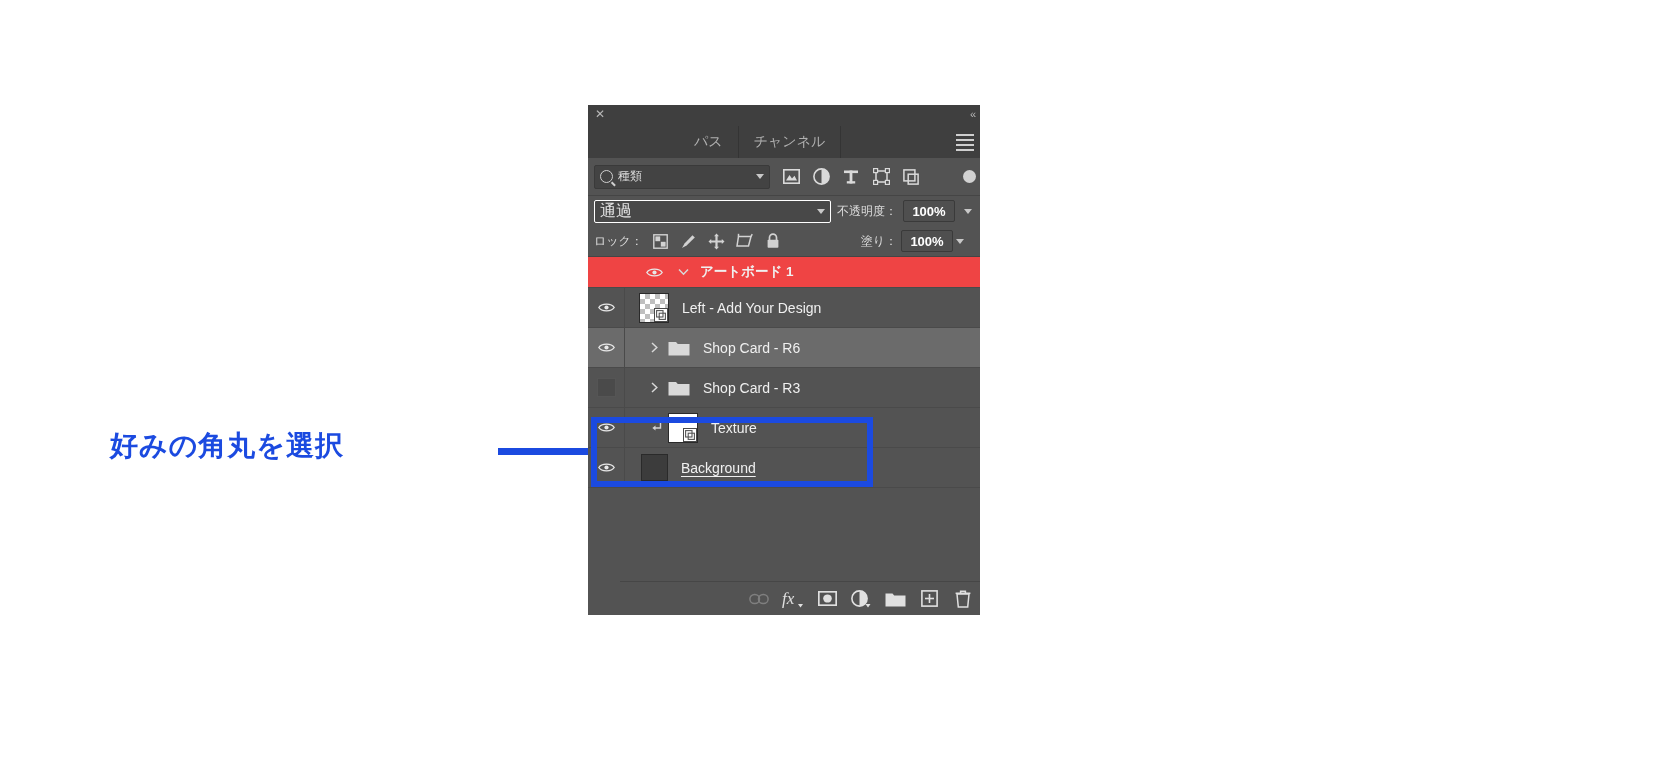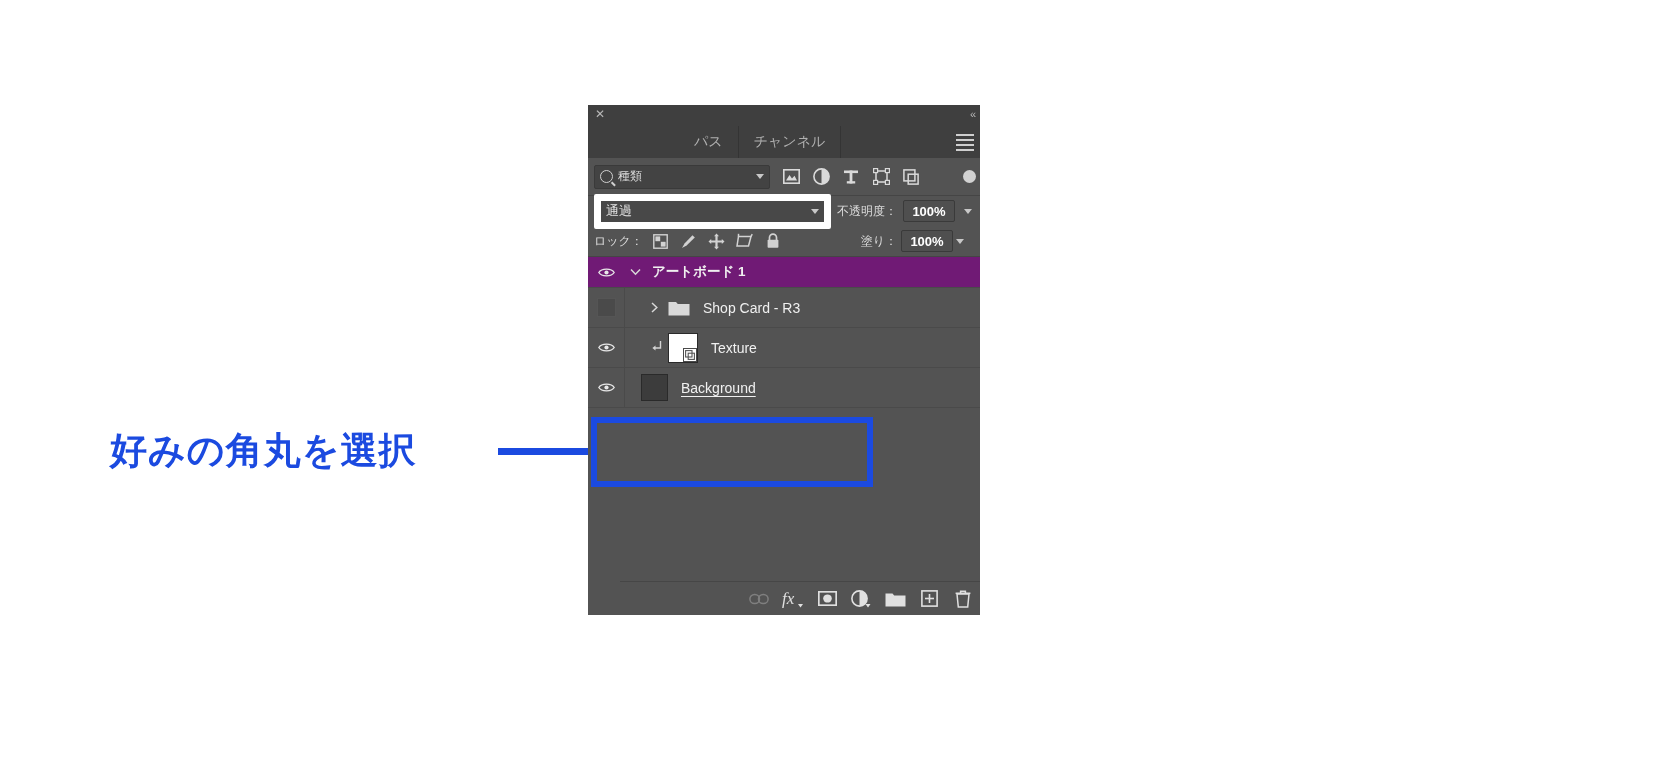--- a/index.html
+++ b/index.html
@@ -13,21 +13,21 @@
     position: relative;
     font-family: "Liberation Sans", "DejaVu Sans", sans-serif;
     overflow: hidden;
   }
 
   
   #annotation-text {
     position: absolute;
     left: 110px;
     top: 432px;
-    font-size: 37px;
+    font-size: 28px;
     font-weight: bold;
     color: #1b4ae0;
     letter-spacing: 1px;
     white-space: nowrap;
     line-height: 1;
   }
   #annotation-line {
     position: absolute;
     left: 498px;
     top: 448px;
@@ -212,26 +212,26 @@
     height: 30px;
     display: flex;
     align-items: center;
     padding: 0 5px 0 6px;
     gap: 6px;
   }
   .blend-select {
     flex: 1;
     height: 21px;
     background: #484848;
-    border: 7px solid #ffffff;
+    border: 1px solid #ffffff;
     border-radius: 2px;
     display: flex;
     align-items: center;
     padding: 0 5px;
-    font-size: 13px;
+    font-size: 16px;
     color: #e4e4e4;
   }
   .blend-select .btext { flex: 1; }
   .opacity-label, .fill-label {
     font-size: 12px;
     color: #dcdcdc;
     white-space: nowrap;
   }
   .num-field {
     width: 50px;
@@ -285,21 +285,22 @@
   .layer-list { background: #535353; }
   .layer-row {
     height: 39px;
     display: flex;
     align-items: center;
     border-bottom: 1px solid #4a4a4a;
     position: relative;
   }
   .layer-row.artboard {
     height: 30px;
-    background: #701a75;
+    background: #ef4444;
+    padding-left: 48px;
   }
   .layer-row.selected { background: #6b6b6b; }
   .eye-cell {
     width: 36px;
     height: 100%;
     display: flex;
     align-items: center;
     justify-content: center;
     flex: none;
     border-right: 1px solid #4a4a4a;
@@ -568,77 +569,119 @@
       </div>
       <div class="artboard-disclosure">
         <svg width="11" height="8" viewBox="0 0 11 8">
           <polyline points="1,1.5 5.5,6.2 10,1.5" fill="none" stroke="#d8d8d8" stroke-width="1.5"></polyline>
         </svg>
       </div>
       <div class="layer-name artboard-name">アートボード 1</div>
       <div class="row-tail"></div>
     </div>
 
-
-
-
-    <div class="layer-row">
-      <div class="eye-cell">
-        <div class="eye-box off"></div>
-      </div>
-      <div class="disclosure">
-        <svg width="7" height="11" viewBox="0 0 7 11">
-          <polyline points="1,1 5.8,5.5 1,10" fill="none" stroke="#d8d8d8" stroke-width="1.5"></polyline>
-        </svg>
-      </div>
-      <div class="folder-icon">
-        <svg width="22" height="17" viewBox="0 0 22 17">
-          <path d="M0.5 3 H8 L9.8 5 H21.5 V16.5 H0.5 Z" fill="#d9d9d9"></path>
-        </svg>
-      </div>
-      <div class="layer-name">Shop Card - R3</div>
-      <div class="row-tail"></div>
-    </div>
-
     <div class="layer-row">
       <div class="eye-cell">
         <div class="eye-box">
           <svg width="17" height="11" viewBox="0 0 17 11">
             <path d="M0.8 5.5 C3.5 1 13.5 1 16.2 5.5 C13.5 10 3.5 10 0.8 5.5 Z" fill="none" stroke="#e8e8e8" stroke-width="1.3"></path>
             <circle cx="8.5" cy="5.5" r="2.1" fill="#e8e8e8"></circle>
           </svg>
         </div>
       </div>
-      <div class="clip-arrow">
-        <svg width="11" height="13" viewBox="0 0 11 13">
-          <path d="M8.5 1 V8 H2.5" fill="none" stroke="#d5d5d5" stroke-width="1.4"></path>
-          <polygon points="3.5,5.4 0.4,8 3.5,10.6" fill="#d5d5d5"></polygon>
-        </svg>
-      </div>
-      <div class="thumb solid-white" style="margin-left:3px;">
+      <div class="thumb">
         <div class="so-badge">
           <svg width="10" height="10" viewBox="0 0 10 10">
             <rect x="0.6" y="0.6" width="6.4" height="6.4" fill="none" stroke="#555" stroke-width="1.1"></rect>
             <rect x="3.2" y="3.2" width="6.2" height="6.2" fill="none" stroke="#555" stroke-width="1.1"></rect>
           </svg>
         </div>
       </div>
-      <div class="layer-name">Texture</div>
+      <div class="layer-name">Left - Add Your Design</div>
+      <div class="row-tail"></div>
+    </div>
+
+
+    <div class="layer-row selected">
+      <div class="eye-cell">
+        <div class="eye-box">
+          <svg width="17" height="11" viewBox="0 0 17 11">
+            <path d="M0.8 5.5 C3.5 1 13.5 1 16.2 5.5 C13.5 10 3.5 10 0.8 5.5 Z" fill="none" stroke="#e8e8e8" stroke-width="1.3"></path>
+            <circle cx="8.5" cy="5.5" r="2.1" fill="#e8e8e8"></circle>
+          </svg>
+        </div>
+      </div>
+      <div class="disclosure">
+        <svg width="7" height="11" viewBox="0 0 7 11">
+          <polyline points="1,1 5.8,5.5 1,10" fill="none" stroke="#d8d8d8" stroke-width="1.5"></polyline>
+        </svg>
+      </div>
+      <div class="folder-icon">
+        <svg width="22" height="17" viewBox="0 0 22 17">
+          <path d="M0.5 3 H8 L9.8 5 H21.5 V16.5 H0.5 Z" fill="#d9d9d9"></path>
+        </svg>
+      </div>
+      <div class="layer-name">Shop Card - R6</div>
+      <div class="row-tail"></div>
+    </div>
+
+    <div class="layer-row">
+      <div class="eye-cell">
+        <div class="eye-box off"></div>
+      </div>
+      <div class="disclosure">
+        <svg width="7" height="11" viewBox="0 0 7 11">
+          <polyline points="1,1 5.8,5.5 1,10" fill="none" stroke="#d8d8d8" stroke-width="1.5"></polyline>
+        </svg>
+      </div>
+      <div class="folder-icon">
+        <svg width="22" height="17" viewBox="0 0 22 17">
+          <path d="M0.5 3 H8 L9.8 5 H21.5 V16.5 H0.5 Z" fill="#d9d9d9"></path>
+        </svg>
+      </div>
+      <div class="layer-name">Shop Card - R3</div>
       <div class="row-tail"></div>
     </div>
 
     <div class="layer-row">
       <div class="eye-cell">
         <div class="eye-box">
           <svg width="17" height="11" viewBox="0 0 17 11">
             <path d="M0.8 5.5 C3.5 1 13.5 1 16.2 5.5 C13.5 10 3.5 10 0.8 5.5 Z" fill="none" stroke="#e8e8e8" stroke-width="1.3"></path>
             <circle cx="8.5" cy="5.5" r="2.1" fill="#e8e8e8"></circle>
           </svg>
         </div>
       </div>
+      <div class="clip-arrow">
+        <svg width="11" height="13" viewBox="0 0 11 13">
+          <path d="M8.5 1 V8 H2.5" fill="none" stroke="#d5d5d5" stroke-width="1.4"></path>
+          <polygon points="3.5,5.4 0.4,8 3.5,10.6" fill="#d5d5d5"></polygon>
+        </svg>
+      </div>
+      <div class="thumb solid-white" style="margin-left:3px;">
+        <div class="so-badge">
+          <svg width="10" height="10" viewBox="0 0 10 10">
+            <rect x="0.6" y="0.6" width="6.4" height="6.4" fill="none" stroke="#555" stroke-width="1.1"></rect>
+            <rect x="3.2" y="3.2" width="6.2" height="6.2" fill="none" stroke="#555" stroke-width="1.1"></rect>
+          </svg>
+        </div>
+      </div>
+      <div class="layer-name">Texture</div>
+      <div class="row-tail"></div>
+    </div>
+
+    <div class="layer-row">
+      <div class="eye-cell">
+        <div class="eye-box">
+          <svg width="17" height="11" viewBox="0 0 17 11">
+            <path d="M0.8 5.5 C3.5 1 13.5 1 16.2 5.5 C13.5 10 3.5 10 0.8 5.5 Z" fill="none" stroke="#e8e8e8" stroke-width="1.3"></path>
+            <circle cx="8.5" cy="5.5" r="2.1" fill="#e8e8e8"></circle>
+          </svg>
+        </div>
+      </div>
       <div class="thumb solid-dark"></div>
       <div class="layer-name underlined">Background</div>
       <div class="row-tail"></div>
     </div>
 
   </div>
 
   <div class="panel-bottom">
     <div class="bicon dim">
       <svg width="20" height="12" viewBox="0 0 20 12">

